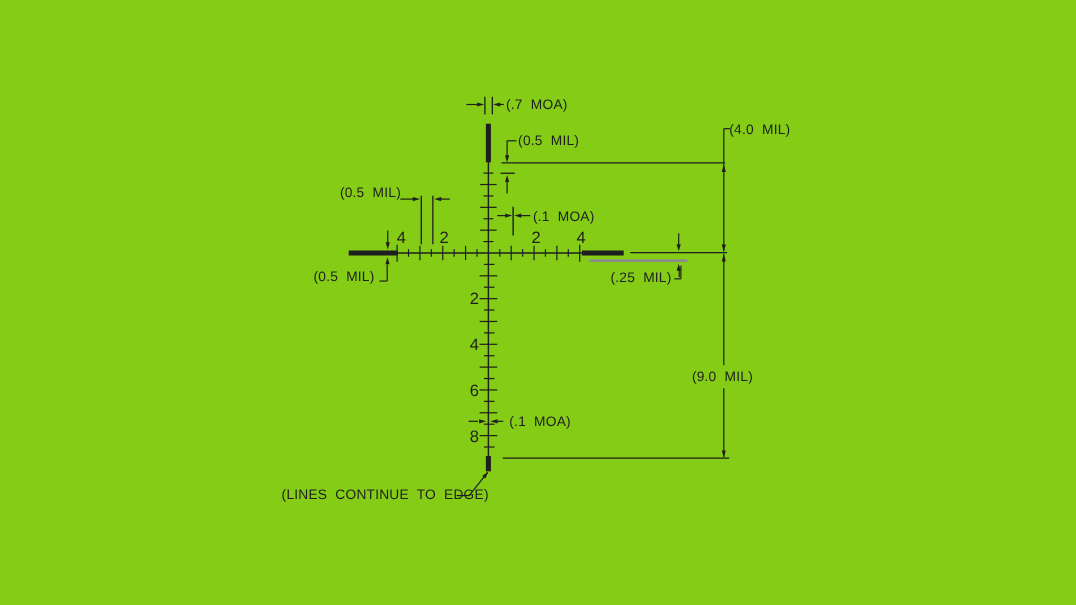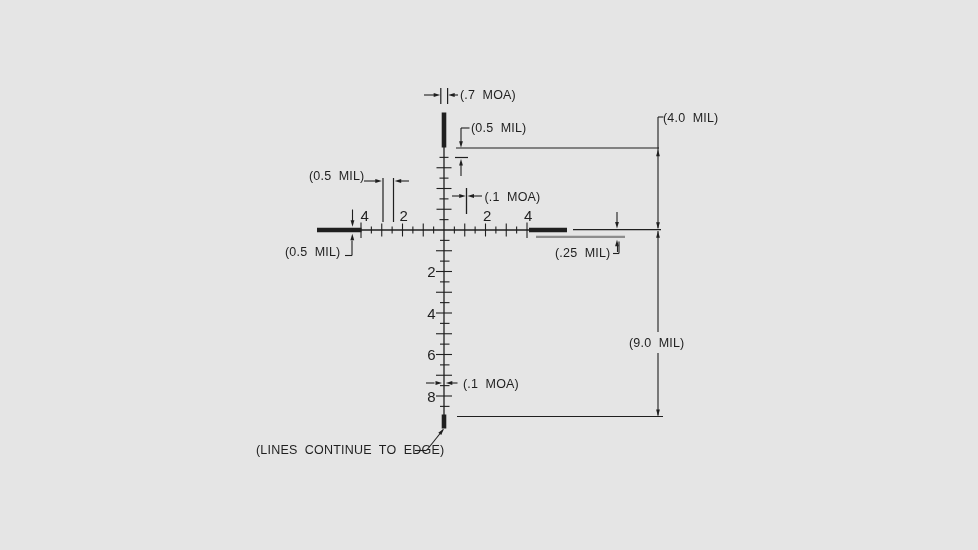--- a/index.html
+++ b/index.html
@@ -1,16 +1,16 @@
 <!DOCTYPE html>
 <html><head>
 <meta charset="utf-8">
 <style>
   html,body{margin:0;padding:0;background:#ffffff;}
-  .stage{position:relative;width:978px;height:550px;background:#e5e5e5;overflow:hidden;
+  .stage{position:relative;width:978px;height:550px;background:#84cc16;overflow:hidden;
          font-family:"Liberation Sans",sans-serif;}
   svg{position:absolute;left:0;top:0;}
   text{fill:#1f1f1f;white-space:pre;}
   .ann{font-size:12.5px;letter-spacing:.2px;}
   .num{font-size:15px;letter-spacing:.5px;}
 </style>
 </head>
 <body>
 
 <div class="stage">

